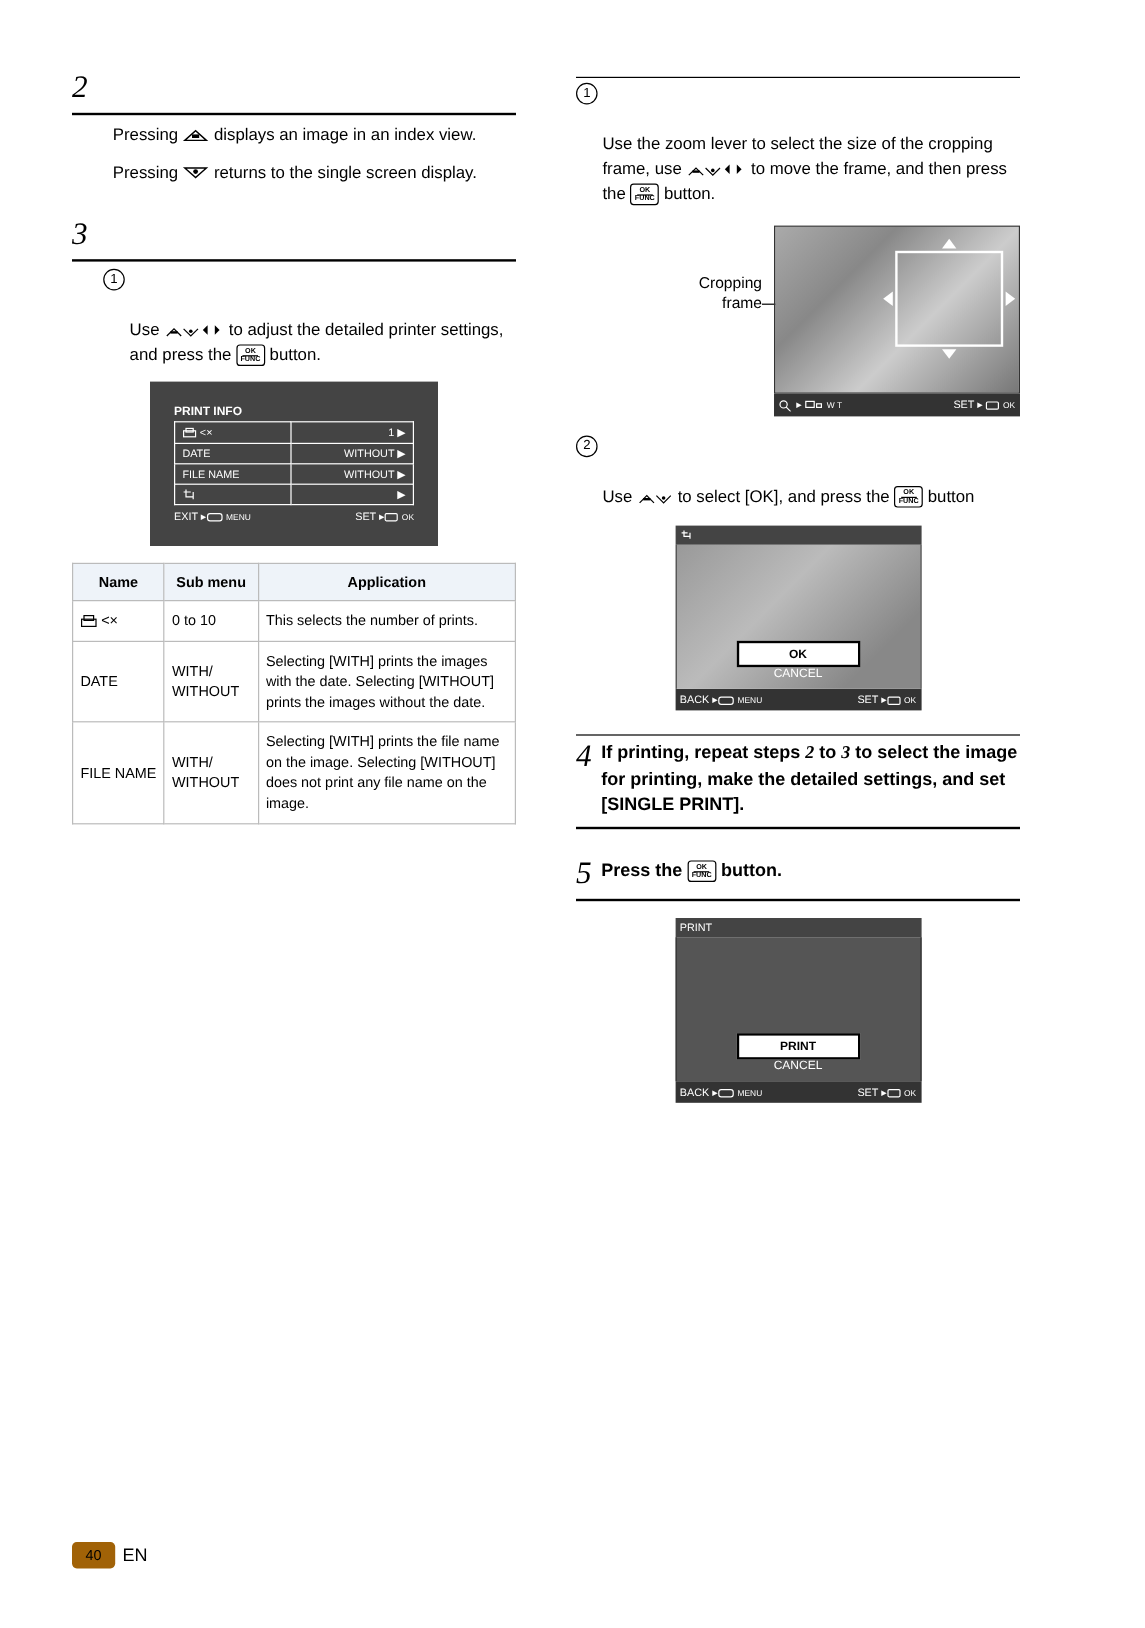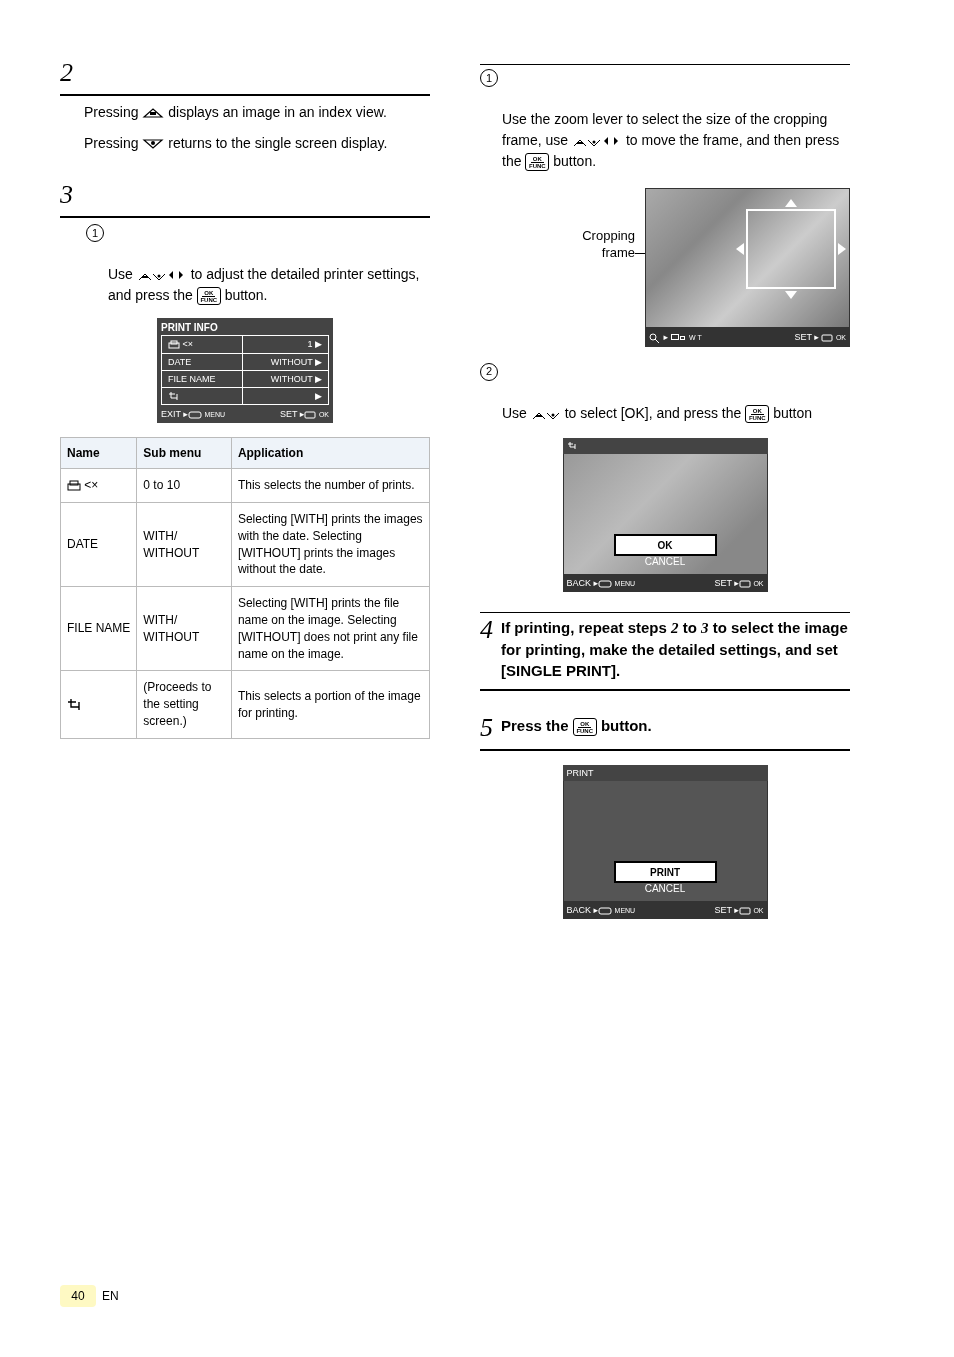--- a/index.html
+++ b/index.html
@@ -33,21 +33,21 @@
     margin-right: 8px;
     line-height: 1;
   }
   .step-text {
     font-size: 15px;
     line-height: 1.4;
     flex: 1;
     overflow-wrap: break-word;
   }
   .step-text.bold { font-weight: bold; }
-  .step-indent { margin-left: 24px; font-size: 14px; line-height: 1.5; margin-bottom: 10px; }
+  .step-indent { margin-left: 34px; font-size: 14px; line-height: 1.5; margin-bottom: 10px; }
 
   hr.heavy { border: none; border-top: 2px solid #000; margin: 6px 0; }
   hr.light { border: none; border-top: 1px solid #000; margin: 4px 0; }
 
   
   .icon {
     display: inline-flex;
     vertical-align: middle;
     align-items: center;
     justify-content: center;
@@ -68,26 +68,26 @@
     padding-top:1px;
   }
   .ok-btn .ok-top { border-bottom:1px solid #000; padding:0 2px; }
   .ok-btn .ok-bot { padding:0 1px; }
 
   .arrow-left-right {
     display: inline-block;
     vertical-align: middle;
   }
   .print-info-box {
-    width: 176px;
+    width: 240px;
     margin: 12px auto;
     background: #444;
     color: #fff;
     font-size: 10px;
-    padding: 4px;
+    padding: 20px;
     position: relative;
   }
   .print-info-box .title-row { font-weight: bold; font-size: 10px; margin-bottom: 2px; color:#fff;}
   .print-info-box table { width: 100%; border-collapse: collapse; }
   .print-info-box td {
     border: 1px solid #fff;
     padding: 3px 6px;
     font-size: 9px;
     color: #fff;
   }
@@ -105,21 +105,21 @@
     width: 100%;
     border-collapse: collapse;
     margin-top: 14px;
     font-size: 12px;
   }
   .settings-table th {
     background: #eef3f9;
     border: 1px solid #bbb;
     padding: 8px 6px;
     font-weight: bold;
-    text-align: left;
+    text-align: center;
   }
   .settings-table td {
     border: 1px solid #bbb;
     padding: 8px 6px;
     vertical-align: middle;
     line-height: 1.4;
   }
   .settings-table td.name { white-space: nowrap; }
 
   
@@ -248,21 +248,21 @@
 
   .page-num {
     position: absolute;
     bottom: 50px;
     left: 60px;
     display:flex;
     align-items:center;
     gap:6px;
   }
   .page-tab {
-    background: #fef9c3;
+    background: #a16207;
     border-radius: 4px;
     width: 36px; height: 22px;
     display:flex; align-items:center; justify-content:center;
     font-size:12px;
   }
 
   .section-gap { height: 18px; }
   .step-title-wrap { margin-bottom:4px; }
 </style>
 </head>
@@ -391,29 +391,20 @@
         <tr>
           <td class="name">DATE</td>
           <td>WITH/ WITHOUT</td>
           <td>Selecting [WITH] prints the images with the date. Selecting [WITHOUT] prints the images without the date.</td>
         </tr>
         <tr>
           <td class="name">FILE NAME</td>
           <td>WITH/ WITHOUT</td>
           <td>Selecting [WITH] prints the file name on the image. Selecting [WITHOUT] does not print any file name on the image.</td>
         </tr>
-        <tr>
-          <td class="name">
-            <svg width="14" height="14">
-                <path d="M4 1 L4 9 L12 9 M12 4 L12 12 M1 4 L9 4" stroke="#000" stroke-width="1.4" fill="none"></path>
-              </svg>
-          </td>
-          <td>(Proceeds to the setting screen.)</td>
-          <td>This selects a portion of the image for printing.</td>
-        </tr>
       </tbody>
     </table>
   </div>
 
   <div class="col-right">
     <hr class="light">
 
     <div class="sub-step">
       <span class="circ">1</span>
       <span class="text">
@@ -553,14 +544,14 @@
       </div>
     </div>
 
   </div>
 </div>
 
 <div class="page-num">
   <div class="page-tab">
       <span>40</span>
     </div>
-  <span style="font-size:12px;">EN</span>
+  <span style="font-size:15px;">EN</span>
 </div>
 
 </body></html>

